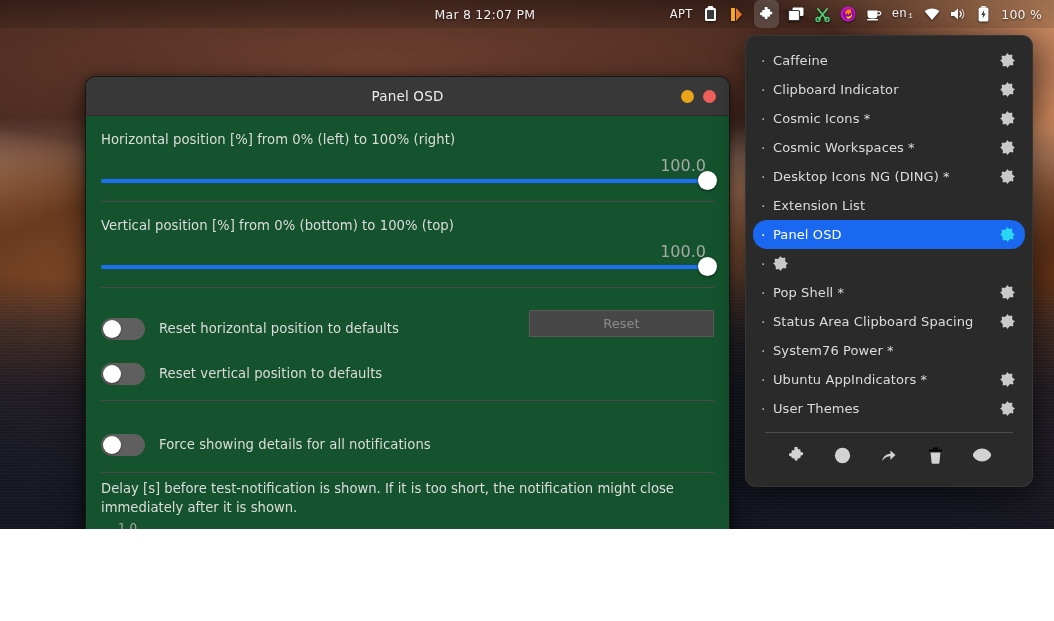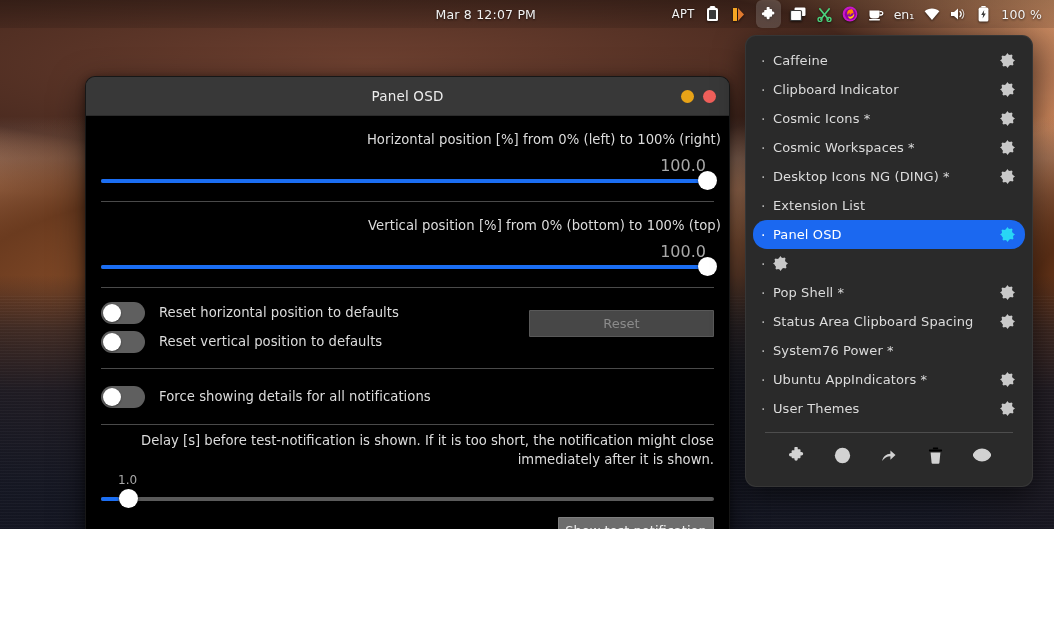--- a/index.html
+++ b/index.html
@@ -91,21 +91,21 @@
   .tb-ico {
     display: flex;
     align-items: center;
     justify-content: center;
     height: 28px;
     min-width: 17px;
     filter: drop-shadow(0 1px 1px rgba(0,0,0,.6));
   }
   .tb-ico.apt-text { font-size: 11.5px; letter-spacing: .4px; min-width: auto; }
   .tb-ico.pct { font-size: 12.5px; min-width: auto; letter-spacing: .2px; }
-  .tb-ico.kbd { font-size: 12.5px; min-width: auto; }
+  .tb-ico.kbd { font-size: 12.5px; min-width: auto; font-family: Liberation Mono, monospace; }
   .tb-ico.highlight {
     background: rgba(255,255,255,0.17);
     border-radius: 6px;
     padding: 0 5px;
   }
 
   
   #osd-window {
     position: absolute;
     left: 85px;
@@ -139,24 +139,23 @@
     right: 13px;
     top: 0;
     height: 39px;
     display: flex;
     align-items: center;
     gap: 9px;
   }
   .wbtn { width: 13px; height: 13px; border-radius: 50%; }
 
   #osd-body {
-    background: #000000;
+    background: #14532d;
     padding: 0 8px;
     height: 464px;
-    text-align: right;
   }
 
   .row-label {
     font-size: 13.2px;
     color: #dcdcdc;
     letter-spacing: .05px;
   }
 
   
   .slider-block { padding: 16px 0 9px 0; }
@@ -197,20 +196,21 @@
     margin: 0 7px;
   }
 
   
   .toggle-area { padding: 10px 7px 12px 7px; position: relative; }
   .toggle-row {
     display: flex;
     align-items: center;
     gap: 14px;
     height: 29px;
+    margin-top: 16px;
   }
   .switch {
     width: 44px; height: 22px;
     border-radius: 11px;
     background: #5f5f5f;
     position: relative;
     flex: 0 0 auto;
   }
   .switch .knob {
     position: absolute;

